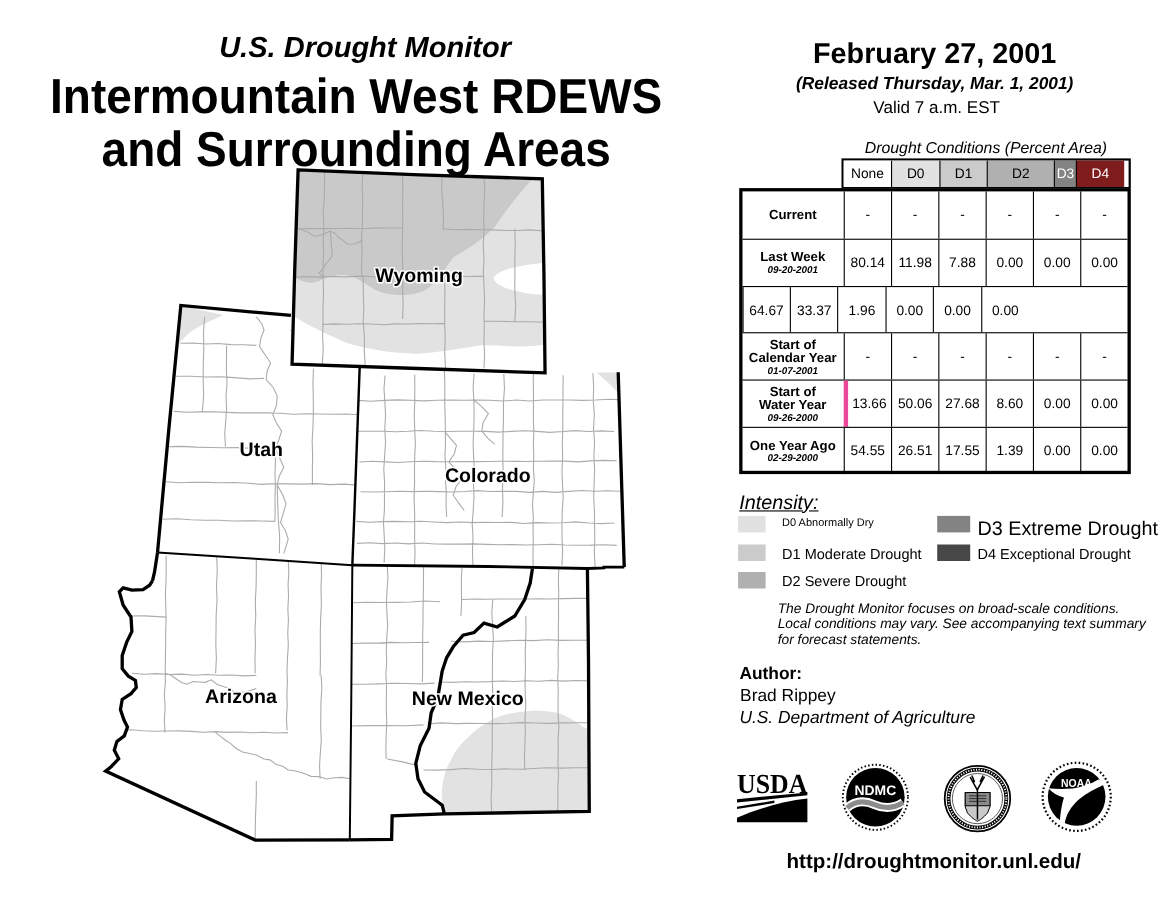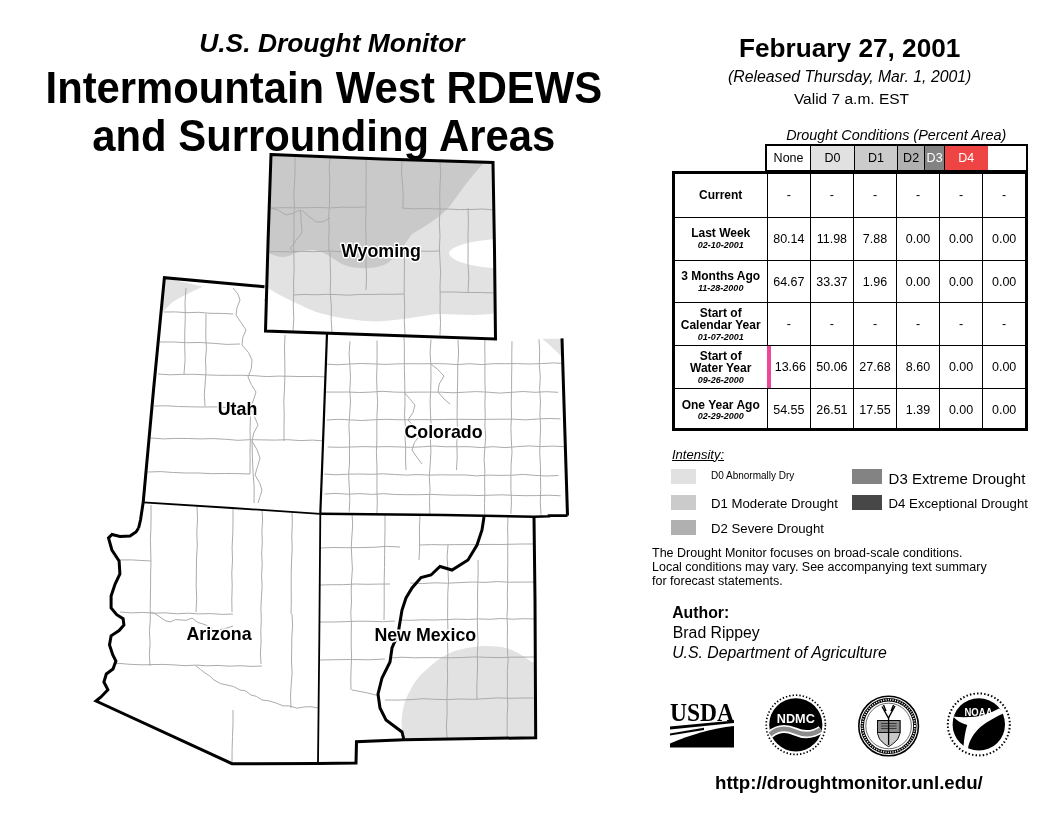--- a/index.html
+++ b/index.html
@@ -116,59 +116,58 @@
 
 <text x="425.3" y="641.0" text-anchor="middle" font-family="Liberation Sans, sans-serif" font-size="17.8px" font-weight="bold" fill="#000" stroke="#fff" stroke-width="2.8" paint-order="stroke" stroke-linejoin="round">New Mexico</text>
 </svg>
 
 <div class="abs" style="left:131.9px;top:28.4px;width:400px;text-align:center;font-size:26.4px;font-weight:bold;font-style:italic;white-space:nowrap">U.S. Drought Monitor</div>
 
 <div class="abs" style="left:23.8px;top:64.0px;width:600px;text-align:center;font-size:41.8px;line-height:44.8px;font-weight:bold;transform:scale(1,1.07);transform-origin:50% 0">Intermountain West RDEWS<br>and Surrounding Areas</div>
 
 <div class="abs" style="left:649.7px;top:33.0px;width:400px;text-align:center;font-size:26.2px;font-weight:bold;white-space:nowrap">February 27, 2001</div>
 
-<div class="abs" style="left:649.7px;top:67.6px;width:400px;text-align:center;font-size:15.8px;font-weight:normal;font-style:italic;white-space:nowrap">(Released Thursday, Mar. 1, 2001)</div>
+<div class="abs" style="left:649.7px;top:67.6px;width:400px;text-align:center;font-size:15.8px;font-weight:bold;font-style:italic;white-space:nowrap">(Released Thursday, Mar. 1, 2001)</div>
 
 <div class="abs" style="left:651.5px;top:90.3px;width:400px;text-align:center;font-size:15.5px;font-weight:normal;white-space:nowrap">Valid 7 a.m. EST</div>
 
 <div class="abs" style="left:696.3px;top:126.5px;width:400px;text-align:center;font-size:14.4px;font-style:italic;white-space:nowrap">Drought Conditions (Percent Area)</div>
 
 <div style="position:absolute;left:764.85px;top:143.75px;width:263.1px;height:28.0px;border:2.5px solid #000;box-sizing:border-box;display:flex">
 <div style="width:43.43px;background:#ffffff;color:#000;display:flex;align-items:center;justify-content:center;font-size:12.5px;box-sizing:border-box">None</div>
 <div style="width:43.43px;border-left:1px solid #000;background:#e1e1e1;color:#000;display:flex;align-items:center;justify-content:center;font-size:12.5px;box-sizing:border-box">D0</div>
 <div style="width:43.43px;border-left:1px solid #000;background:#cbcbcb;color:#000;display:flex;align-items:center;justify-content:center;font-size:12.5px;box-sizing:border-box">D1</div>
-<div style="width:27px;border-left:1px solid #000;background:#b0b0b0;color:#000;display:flex;align-items:center;justify-content:center;font-size:12.5px;box-sizing:border-box">D2</div>
+<div style="width:61px;border-left:1px solid #000;background:#b0b0b0;color:#000;display:flex;align-items:center;justify-content:center;font-size:12.5px;box-sizing:border-box">D2</div>
 <div style="width:20px;border-left:1px solid #000;background:#838383;color:#fff;display:flex;align-items:center;justify-content:center;font-size:12.5px;box-sizing:border-box">D3</div>
-<div style="width:43.43px;border-left:1px solid #000;background:#ef4444;color:#fff;display:flex;align-items:center;justify-content:center;font-size:12.5px;box-sizing:border-box">D4</div>
+<div style="width:43.43px;border-left:1px solid #000;background:#7f1d1d;color:#fff;display:flex;align-items:center;justify-content:center;font-size:12.5px;box-sizing:border-box">D4</div>
 </div>
 
 <div style="position:absolute;left:671.6px;top:170.8px;width:356.6px;height:260.3px;border:3px solid #000;box-sizing:border-box;background:#fff">
 
 <div style="position:absolute;left:0;top:0.0px;width:100%;height:42.9px;box-sizing:border-box;display:flex">
 <div style="width:93.0px;display:flex;flex-direction:column;align-items:center;justify-content:center;font-weight:bold;font-size:12px;line-height:12.5px;text-align:center;box-sizing:border-box">Current</div>
 <div style="width:43.43px;border-left:1px solid #000;display:flex;align-items:center;justify-content:center;font-size:12.5px;box-sizing:border-box">-</div>
 <div style="width:43.43px;border-left:1px solid #000;display:flex;align-items:center;justify-content:center;font-size:12.5px;box-sizing:border-box">-</div>
 <div style="width:43.43px;border-left:1px solid #000;display:flex;align-items:center;justify-content:center;font-size:12.5px;box-sizing:border-box">-</div>
 <div style="width:43.43px;border-left:1px solid #000;display:flex;align-items:center;justify-content:center;font-size:12.5px;box-sizing:border-box">-</div>
 <div style="width:43.43px;border-left:1px solid #000;display:flex;align-items:center;justify-content:center;font-size:12.5px;box-sizing:border-box">-</div>
 <div style="width:43.43px;border-left:1px solid #000;display:flex;align-items:center;justify-content:center;font-size:12.5px;box-sizing:border-box">-</div>
 </div>
 
 <div style="position:absolute;left:0;top:42.9px;width:100%;height:42.9px;border-top:1px solid #000;box-sizing:border-box;display:flex">
-<div style="width:93.0px;display:flex;flex-direction:column;align-items:center;justify-content:center;font-weight:bold;font-size:12px;line-height:12.5px;text-align:center;box-sizing:border-box">Last Week<div style="font-size:9px;font-style:italic;line-height:10px">02-10-2001</div></div>
+<div style="width:93.0px;display:flex;flex-direction:column;align-items:center;justify-content:center;font-weight:bold;font-size:12px;line-height:12.5px;text-align:center;box-sizing:border-box">Last Week<div style="font-size:9px;font-style:italic;line-height:10px">09-20-2001</div></div>
 <div style="width:43.43px;border-left:1px solid #000;display:flex;align-items:center;justify-content:center;font-size:12.5px;box-sizing:border-box">80.14</div>
 <div style="width:43.43px;border-left:1px solid #000;display:flex;align-items:center;justify-content:center;font-size:12.5px;box-sizing:border-box">11.98</div>
 <div style="width:43.43px;border-left:1px solid #000;display:flex;align-items:center;justify-content:center;font-size:12.5px;box-sizing:border-box">7.88</div>
 <div style="width:43.43px;border-left:1px solid #000;display:flex;align-items:center;justify-content:center;font-size:12.5px;box-sizing:border-box">0.00</div>
 <div style="width:43.43px;border-left:1px solid #000;display:flex;align-items:center;justify-content:center;font-size:12.5px;box-sizing:border-box">0.00</div>
 <div style="width:43.43px;border-left:1px solid #000;display:flex;align-items:center;justify-content:center;font-size:12.5px;box-sizing:border-box">0.00</div>
 </div>
 
 <div style="position:absolute;left:0;top:85.8px;width:100%;height:42.9px;border-top:1px solid #000;box-sizing:border-box;display:flex">
-<div style="width:93.0px;display:flex;flex-direction:column;align-items:center;justify-content:center;font-weight:bold;font-size:12px;line-height:12.5px;text-align:center;box-sizing:border-box">3 Months Ago<div style="font-size:9px;font-style:italic;line-height:10px">11-28-2000</div></div>
 <div style="width:43.43px;border-left:1px solid #000;display:flex;align-items:center;justify-content:center;font-size:12.5px;box-sizing:border-box">64.67</div>
 <div style="width:43.43px;border-left:1px solid #000;display:flex;align-items:center;justify-content:center;font-size:12.5px;box-sizing:border-box">33.37</div>
 <div style="width:43.43px;border-left:1px solid #000;display:flex;align-items:center;justify-content:center;font-size:12.5px;box-sizing:border-box">1.96</div>
 <div style="width:43.43px;border-left:1px solid #000;display:flex;align-items:center;justify-content:center;font-size:12.5px;box-sizing:border-box">0.00</div>
 <div style="width:43.43px;border-left:1px solid #000;display:flex;align-items:center;justify-content:center;font-size:12.5px;box-sizing:border-box">0.00</div>
 <div style="width:43.43px;border-left:1px solid #000;display:flex;align-items:center;justify-content:center;font-size:12.5px;box-sizing:border-box">0.00</div>
 </div>
 
 <div style="position:absolute;left:0;top:128.6px;width:100%;height:42.9px;border-top:1px solid #000;box-sizing:border-box;display:flex">
 <div style="width:93.0px;display:flex;flex-direction:column;align-items:center;justify-content:center;font-weight:bold;font-size:12px;line-height:12.5px;text-align:center;box-sizing:border-box">Start of<br>Calendar Year<div style="font-size:9px;font-style:italic;line-height:10px">01-07-2001</div></div>
@@ -194,43 +193,43 @@
 <div style="width:93.0px;display:flex;flex-direction:column;align-items:center;justify-content:center;font-weight:bold;font-size:12px;line-height:12.5px;text-align:center;box-sizing:border-box">One Year Ago<div style="font-size:9px;font-style:italic;line-height:10px">02-29-2000</div></div>
 <div style="width:43.43px;border-left:1px solid #000;display:flex;align-items:center;justify-content:center;font-size:12.5px;box-sizing:border-box">54.55</div>
 <div style="width:43.43px;border-left:1px solid #000;display:flex;align-items:center;justify-content:center;font-size:12.5px;box-sizing:border-box">26.51</div>
 <div style="width:43.43px;border-left:1px solid #000;display:flex;align-items:center;justify-content:center;font-size:12.5px;box-sizing:border-box">17.55</div>
 <div style="width:43.43px;border-left:1px solid #000;display:flex;align-items:center;justify-content:center;font-size:12.5px;box-sizing:border-box">1.39</div>
 <div style="width:43.43px;border-left:1px solid #000;display:flex;align-items:center;justify-content:center;font-size:12.5px;box-sizing:border-box">0.00</div>
 <div style="width:43.43px;border-left:1px solid #000;display:flex;align-items:center;justify-content:center;font-size:12.5px;box-sizing:border-box">0.00</div>
 </div>
 </div>
 
-<div style="position:absolute;left:672px;top:446.7px;font-size:13px;font-style:italic;text-decoration:underline;white-space:nowrap">Intensity:</div>
+<div style="position:absolute;left:672px;top:446.7px;font-size:18px;font-style:italic;text-decoration:underline;white-space:nowrap">Intensity:</div>
 
 <div style="position:absolute;left:671.0px;top:469.3px;width:24.5px;height:15.2px;background:#e1e1e1"></div>
 
 <div style="position:absolute;left:711.0px;top:470.1px;font-size:10px;white-space:nowrap">D0 Abnormally Dry</div>
 
 <div style="position:absolute;left:671.0px;top:494.8px;width:24.5px;height:15.2px;background:#cbcbcb"></div>
 
 <div style="position:absolute;left:711.0px;top:495.6px;font-size:13.2px;white-space:nowrap">D1 Moderate Drought</div>
 
 <div style="position:absolute;left:671.0px;top:520.3px;width:24.5px;height:15.2px;background:#b0b0b0"></div>
 
 <div style="position:absolute;left:711.0px;top:521.0999999999999px;font-size:13.2px;white-space:nowrap">D2 Severe Drought</div>
 
 <div style="position:absolute;left:852.3px;top:469.3px;width:30.0px;height:15.2px;background:#838383"></div>
 
-<div style="position:absolute;left:888.5999999999999px;top:470.1px;font-size:15px;white-space:nowrap">D3 Extreme Drought</div>
+<div style="position:absolute;left:888.5999999999999px;top:470.1px;font-size:18px;white-space:nowrap">D3 Extreme Drought</div>
 
 <div style="position:absolute;left:852.3px;top:494.8px;width:30.0px;height:15.2px;background:#474747"></div>
 
 <div style="position:absolute;left:888.5999999999999px;top:495.6px;font-size:13.2px;white-space:nowrap">D4 Exceptional Drought</div>
 
-<div class="abs" style="left:652px;top:545.6px;font-size:12.5px;line-height:14.1px;white-space:nowrap">The Drought Monitor focuses on broad-scale conditions.<br>Local conditions may vary. See accompanying text summary<br>for forecast statements.</div>
+<div class="abs" style="left:707px;top:545.6px;font-size:12.5px;font-style:italic;line-height:14.1px;white-space:nowrap">The Drought Monitor focuses on broad-scale conditions.<br>Local conditions may vary. See accompanying text summary<br>for forecast statements.</div>
 
 <div class="abs" style="left:672.2px;top:604.2px;font-size:15.8px;font-weight:bold">Author:</div>
 
 <div class="abs" style="left:672.8px;top:624.2px;font-size:15.8px;">Brad Rippey</div>
 
 <div class="abs" style="left:672.2px;top:643.9px;font-size:15.8px;font-style:italic">U.S. Department of Agriculture</div>
 <svg width="1056" height="816" viewBox="0 0 1056 816" style="position:absolute;left:0;top:0">
 
 <g>
       <text x="670" y="720.5" font-family="Liberation Serif, serif" font-weight="bold" font-size="25px" textLength="64" lengthAdjust="spacingAndGlyphs">USDA</text>

